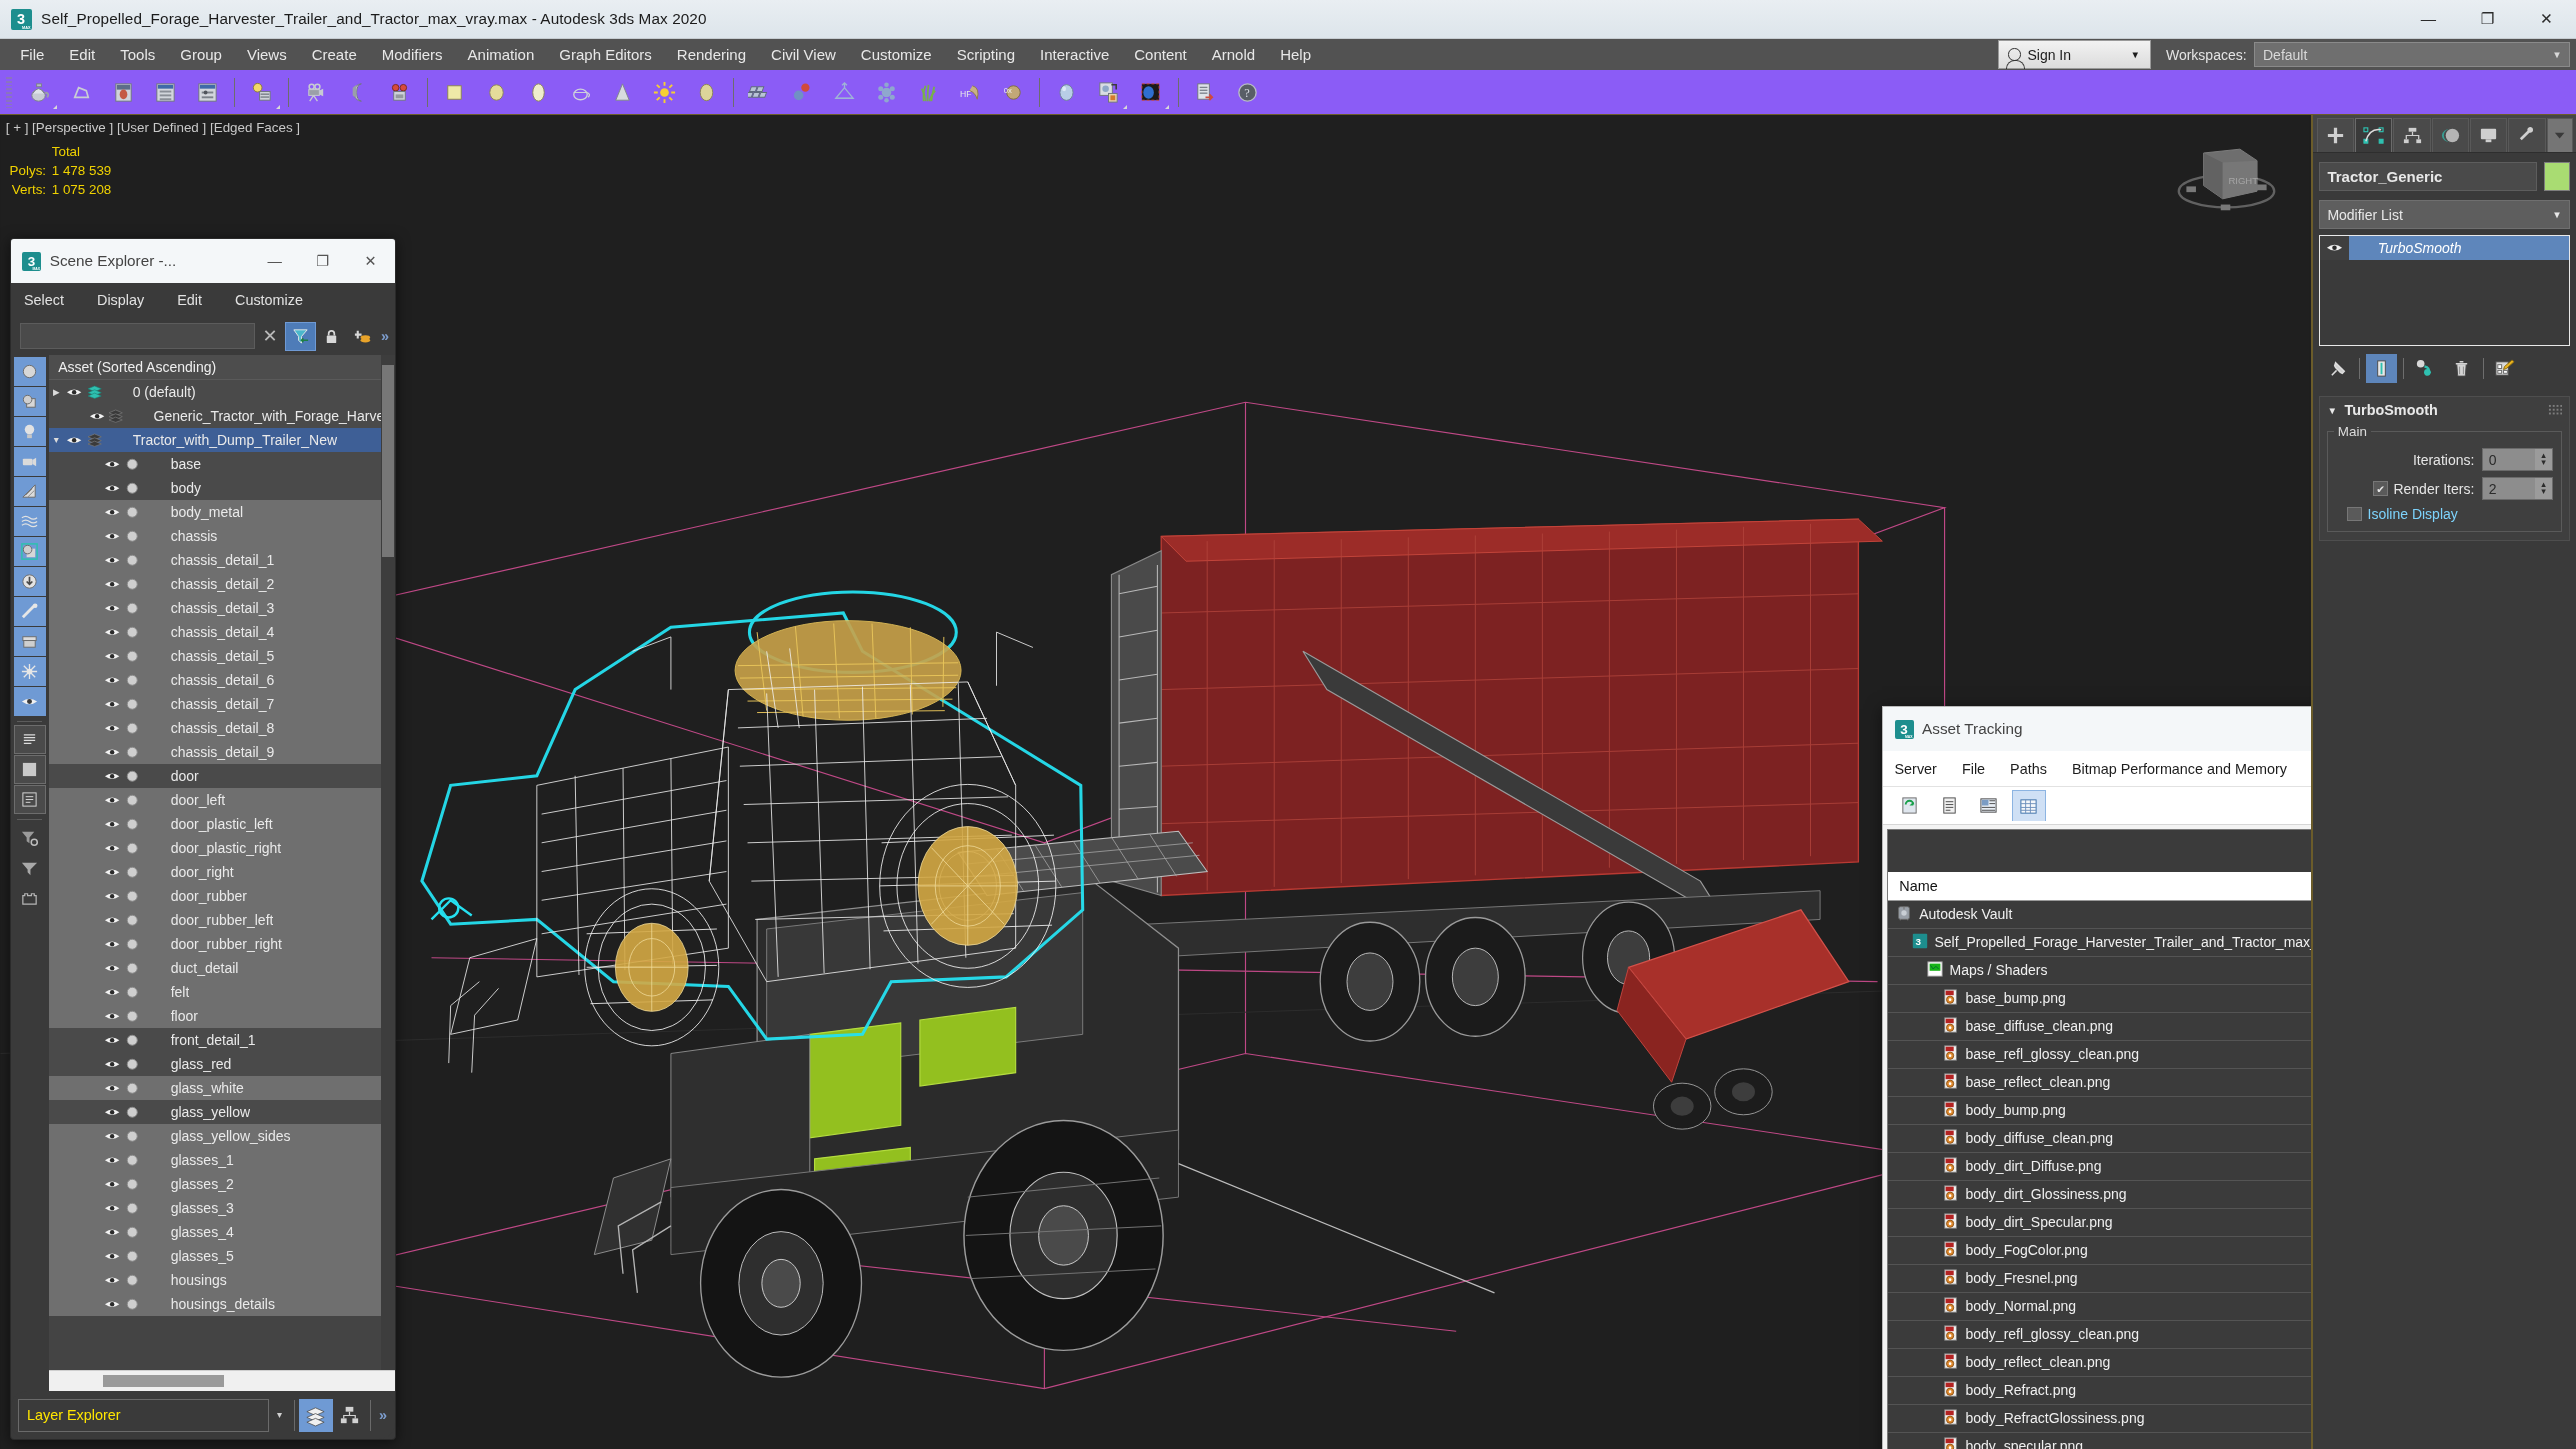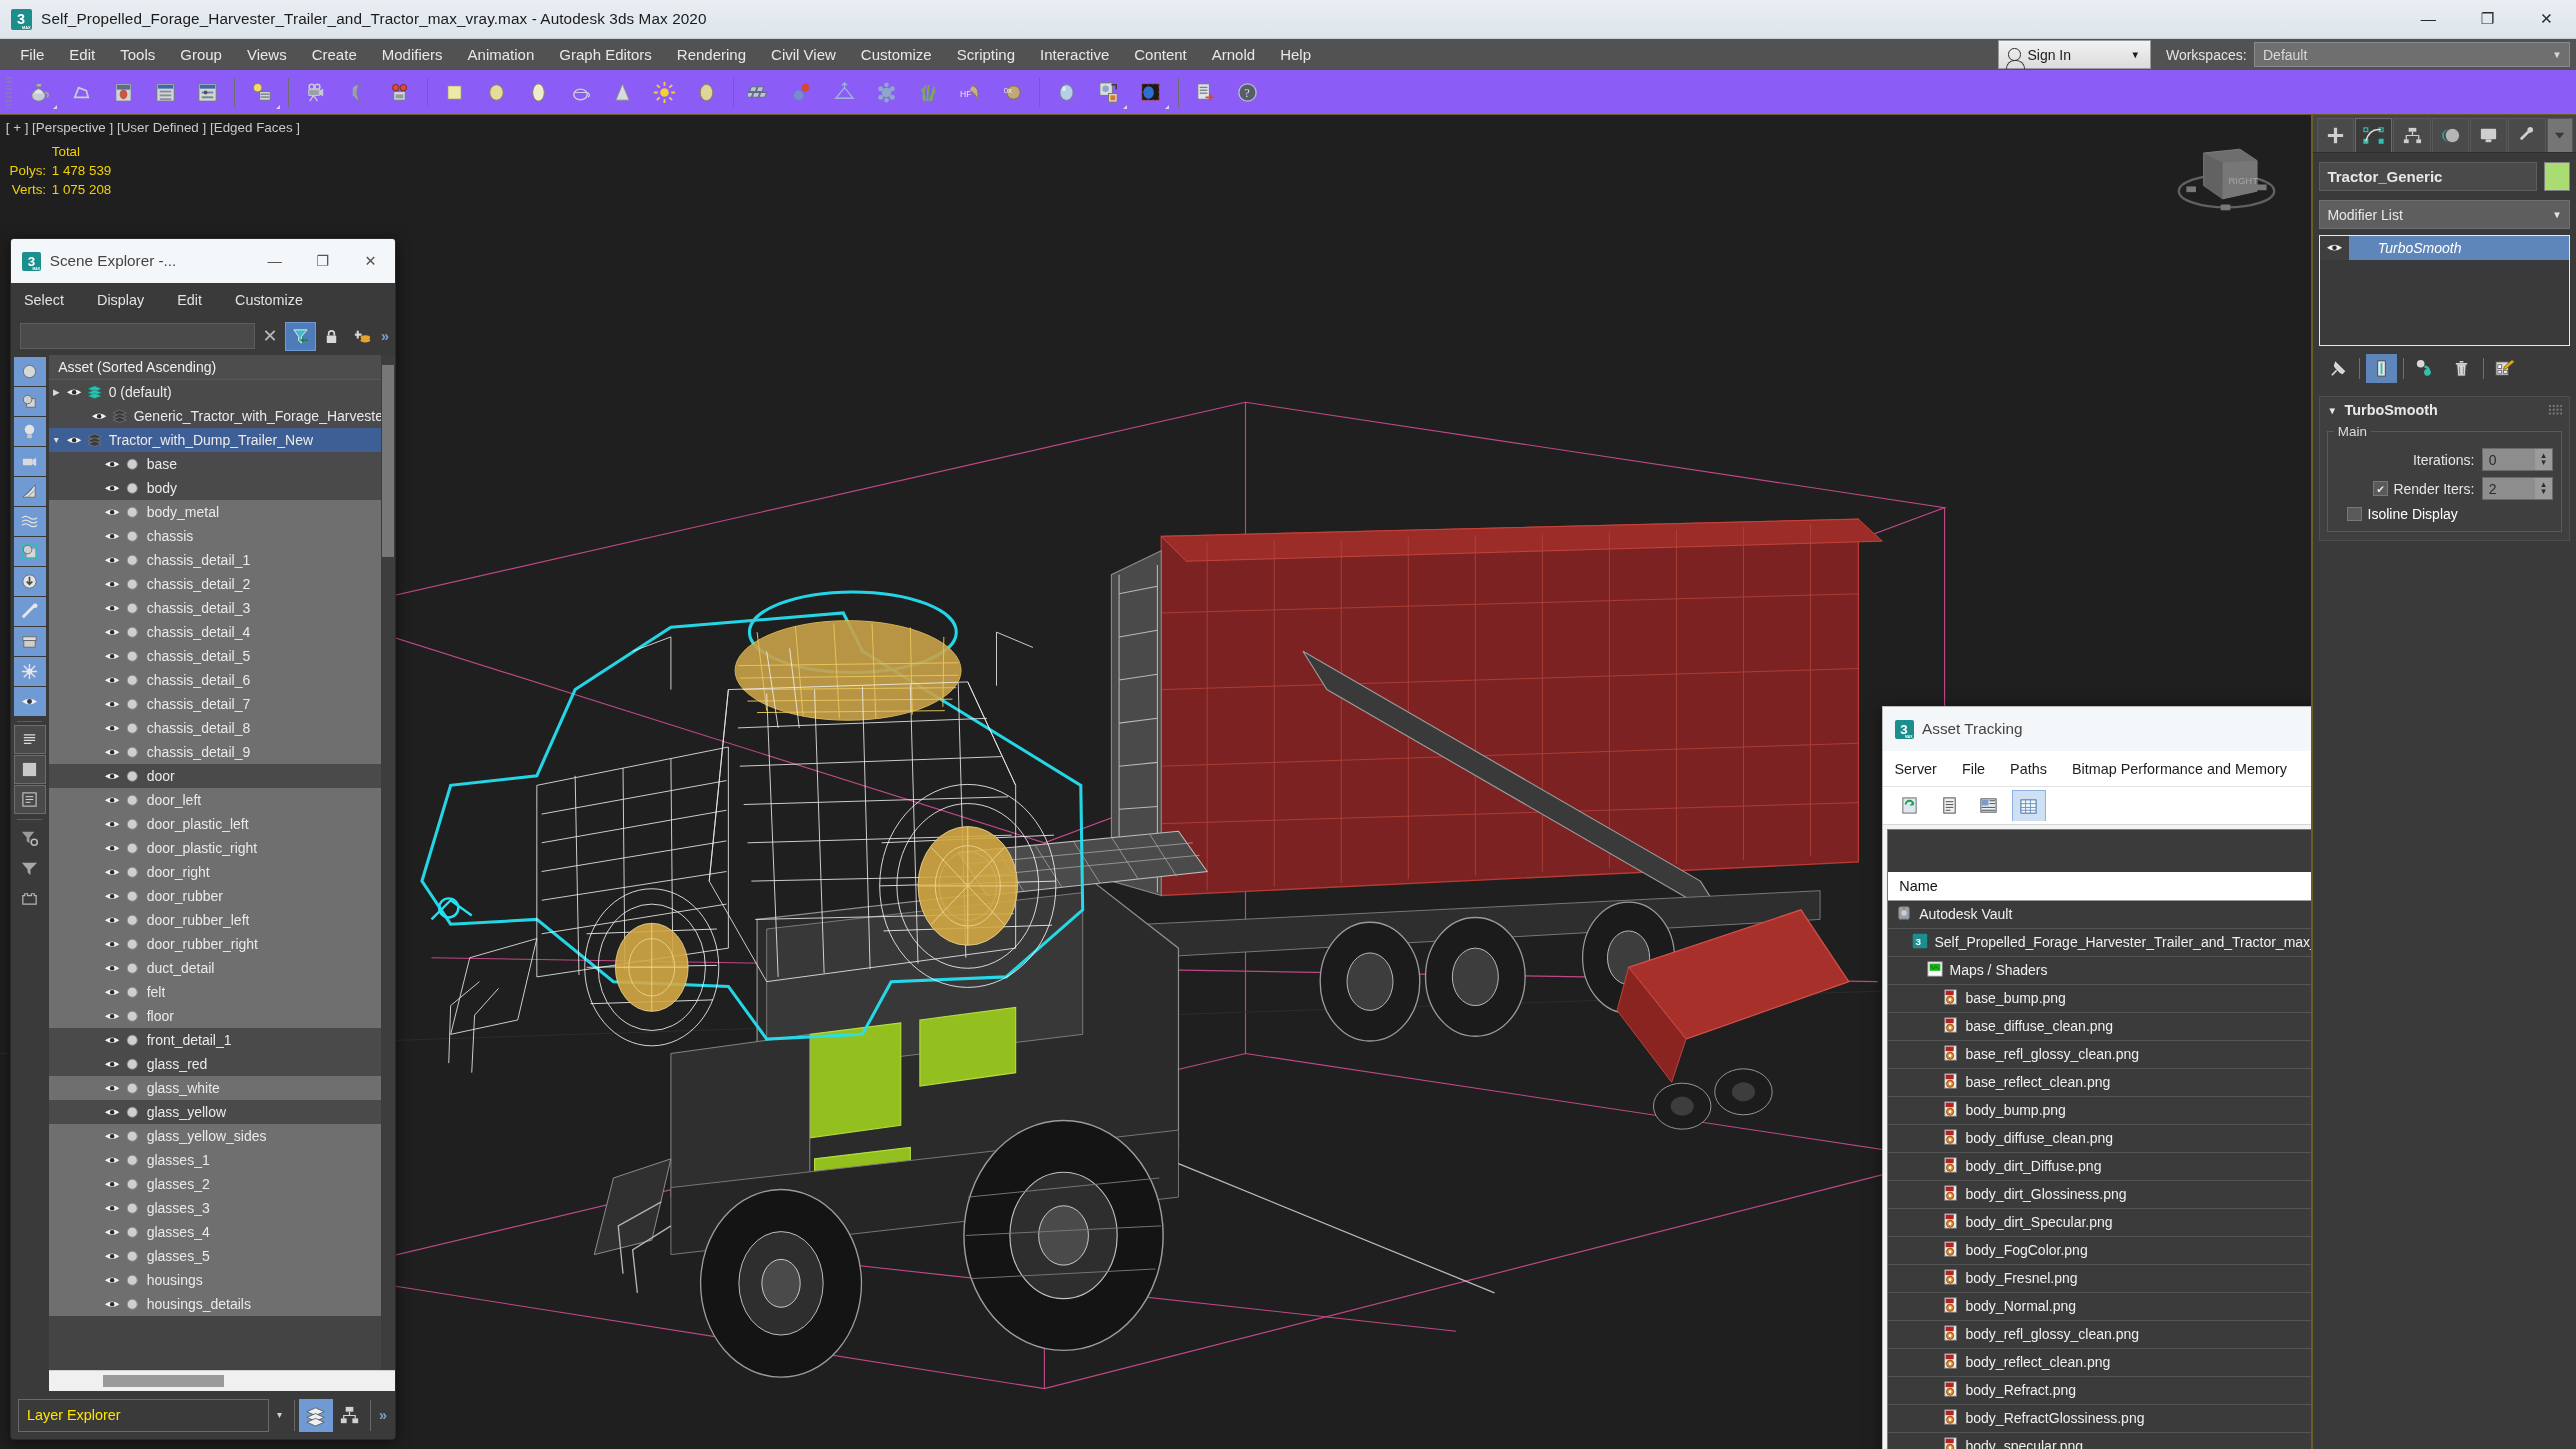--- a/index.html
+++ b/index.html
@@ -104,21 +104,21 @@
   .se-header{height:25px;background:#4d4d4d;border-bottom:1px solid #5a5a5a;display:flex;align-items:center;
     padding-left:9.6px;font-size:14px;color:#efefef;}
   .se-rows{flex:1;overflow:hidden;position:relative;}
   .row{height:24px;display:flex;align-items:center;font-size:14px;color:#eaeaea;white-space:nowrap;}
   .row.shade{background:#6f6f6f;}
   .row.dark{background:#4a4a4a;}
   .row.sel{background:#3e5f96;}
   .row .tri{width:15.3px;text-align:center;font-size:8.6px;color:#dcdcdc;}
   .row .eye{width:21px;display:flex;align-items:center;justify-content:center;}
   .row .layers{width:19px;display:flex;align-items:center;justify-content:center;}
-  .row .nm{padding-left:4.8px;overflow:hidden;}
+  .row .nm{padding-left:4.8px;overflow:hidden;margin-left:24px;}
   .row .indent1{width:25px;}
   .row .indent2{width:38px;}
   .se-vscroll{position:absolute;right:0;top:0;width:13.4px;bottom:0;background:#3d3d3d;}
   .se-vthumb{position:absolute;left:1px;right:1px;top:9.6px;height:192px;background:#777;}
   .se-hscroll{height:21px;background:#f0f0f0;border-top:1px solid #cfcfcf;position:relative;}
   .se-hthumb{position:absolute;left:54px;top:3.8px;width:121px;height:12.5px;background:#9a9a9a;}
 
   .se-footer{height:48px;background:#3a3a3a;display:flex;align-items:center;padding:0 7.7px;border-radius:16px;}
   .se-footer .combo{flex:1;height:33px;background:#3a3a3a;border:1px solid #6a6a6a;display:flex;align-items:center;
     padding:0 7.7px;font-size:14.4px;color:#ffe600;}
@@ -179,21 +179,21 @@
   fieldset.grp legend{font-size:13.4px;color:#ddd;padding:0 3.8px;}
   .cp-field{display:flex;align-items:center;justify-content:flex-end;margin:5.7px 1.9px;}
   .cp-field label{font-size:14px;color:#e6e6e6;margin-right:7.7px;}
   .cp-chk{width:14.4px;height:14.4px;background:#5a5a5a;border:1px solid #777;margin-right:5.7px;
     display:flex;align-items:center;justify-content:center;font-size:10.5px;color:#e8e8e8;}
   .cp-spin{width:71px;height:23px;background:#8d8d8d;border:1px solid #6a6a6a;display:flex;align-items:center;
     padding-left:5.7px;font-size:14px;color:#2b2b2b;}
   .cp-spin .arrows{margin-left:auto;width:17px;height:21px;display:flex;flex-direction:column;
     align-items:center;justify-content:center;font-size:7.7px;color:#2b2b2b;line-height:6.7px;background:#9b9b9b;}
   .cp-chkrow{display:flex;align-items:center;margin:5.7px 1.9px 1.9px 13.4px;}
-  .cp-chkrow label{font-size:14px;color:#ffffff;}
+  .cp-chkrow label{font-size:14px;color:#7dd3fc;}
 </style>
 </head>
 <body>
 
 <div id="titlebar">
   <div class="maxlogo">3</div>
   <div id="title-text">Self_Propelled_Forage_Harvester_Trailer_and_Tractor_max_vray.max - Autodesk 3ds Max 2020</div>
   <div id="win-controls">
     <div>—</div>
     <div>❐</div>

